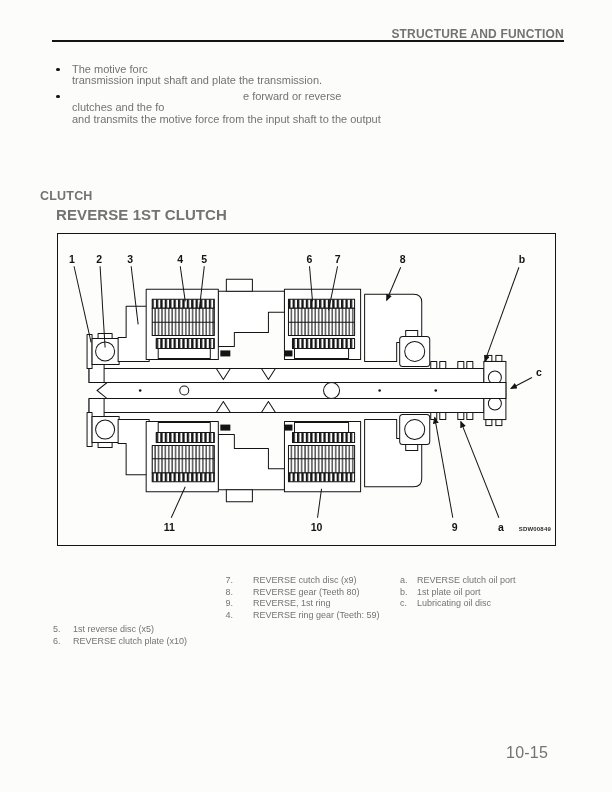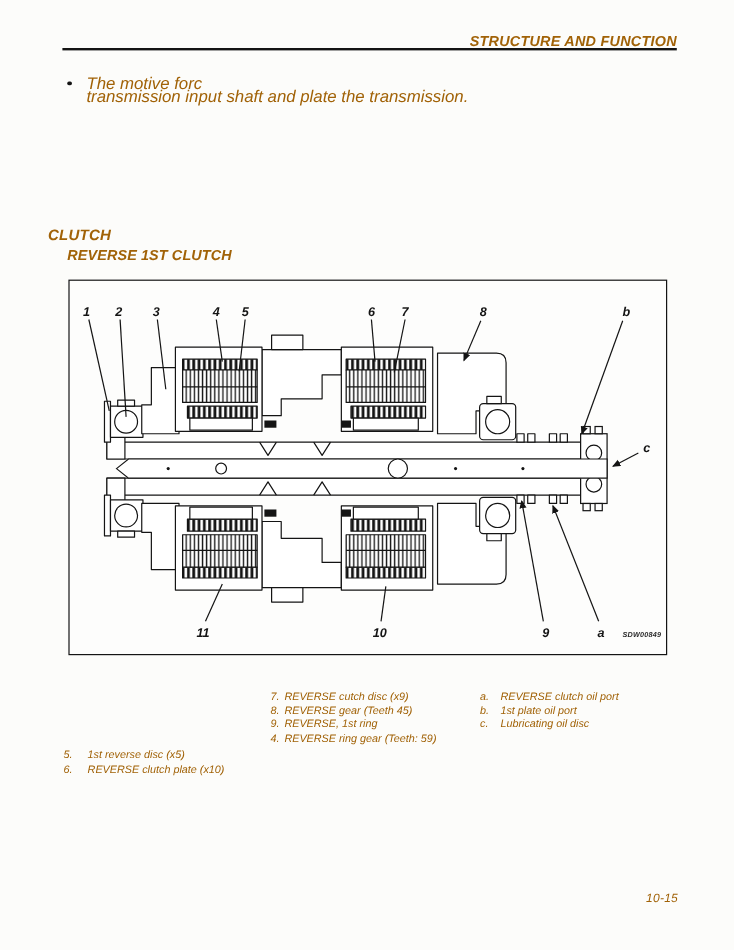--- a/index.html
+++ b/index.html
@@ -1,66 +1,75 @@
 <!DOCTYPE html>
 <html><head>
 <meta charset="utf-8">
 <style>
   html,body{margin:0;padding:0;background:#e8e8e8;}
   .page{
     position:relative;width:612px;height:792px;margin:0 auto;
-    background:#fcfcfa;color:#a16207;overflow:hidden;
+    background:#fcfcfa;color:#737373;overflow:hidden;
     font-family:"Liberation Sans","DejaVu Sans",sans-serif;
-    font-style:italic;
   }
   .abs{position:absolute;}
   .hdr-title{top:27px;right:48px;font-size:12px;font-weight:bold;letter-spacing:.2px;}
   .hdr-rule{top:40px;left:52px;width:512px;height:2px;background:#141414;}
-  .intro{left:56px;top:64px;width:470px;font-size:14px;line-height:11.3px;}
+  .intro{left:56px;top:64px;width:470px;font-size:11px;line-height:11.3px;}
   .b-item{display:flex;}
   .b-item + .b-item{margin-top:4.5px;}
   .b-dot{width:16px;padding-top:3.5px;}
   .b-dot i{display:block;width:3.6px;height:3.6px;border-radius:50%;background:#141414;}
   .b-lines{flex:1;}
   .indent1{padding-left:171px;}
   .sec-title{left:40px;top:189px;font-size:12.5px;font-weight:bold;letter-spacing:.2px;}
-  .sec-sub{left:56px;top:206px;font-size:12px;font-weight:bold;letter-spacing:.1px;}
+  .sec-sub{left:56px;top:206px;font-size:15px;font-weight:bold;letter-spacing:.1px;}
   .fig{left:57px;top:233px;width:499px;height:313px;border:1.5px solid #141414;box-sizing:border-box;background:#fdfdfc;}
   .fig svg{display:block;width:100%;height:100%;}
   .plist{font-size:9px;line-height:11.6px;}
   .p-row{display:flex;white-space:nowrap;}
   .plist-mid{left:205px;top:575px;}
   .plist-mid .p-num{width:28px;text-align:right;}
-  .plist-mid .p-txt{margin-left:4px;}
+  .plist-mid .p-txt{margin-left:20px;}
   .plist-right{left:400px;top:575px;}
   .plist-right .p-num{width:11px;}
   .plist-right .p-txt{margin-left:6px;text-align:center;}
   .plist-left{left:53px;top:624px;}
   .plist-left .p-num{width:12px;}
   .plist-left .p-txt{margin-left:8px;}
-  .pageno{right:47px;top:744px;font-size:10px;letter-spacing:.2px;}
+  .pageno{right:64px;top:744px;font-size:16px;letter-spacing:.2px;}
   text.co{font-family:"Liberation Sans","DejaVu Sans",sans-serif;font-size:10.5px;font-weight:600;fill:#141414;}
   text.wm{font-family:"Liberation Sans","DejaVu Sans",sans-serif;font-size:6px;font-weight:600;fill:#2a2a2a;letter-spacing:.2px;}
 </style>
 </head>
 <body>
 
 <div class="page">
 
   <div class="abs hdr-title">STRUCTURE AND FUNCTION</div>
   <div class="abs hdr-rule"></div>
 
   <div class="abs intro">
     <div class="b-item">
       <span class="b-dot">
           <i></i>
         </span>
       <span class="b-lines">
         <div>The motive forc</div>
         <div>transmission input shaft and plate the transmission.</div>
+      </span>
+    </div>
+    <div class="b-item">
+      <span class="b-dot">
+          <i></i>
+        </span>
+      <span class="b-lines">
+        <div class="indent1">e forward or reverse</div>
+        <div>clutches and the fo</div>
+        <div>and transmits the motive force from the input shaft to the output</div>
       </span>
     </div>
   </div>
 
   <div class="abs sec-title">CLUTCH</div>
   <div class="abs sec-sub">REVERSE 1ST CLUTCH</div>
 
   <div class="abs fig">
     <svg viewBox="0 0 496 310" xmlns="http://www.w3.org/2000/svg" xmlns:xlink="http://www.w3.org/1999/xlink">
       <defs>
@@ -182,21 +191,21 @@
     </svg>
   </div>
 
   <div class="abs plist plist-mid">
     <div class="p-row">
         <span class="p-num">7.</span>
         <span class="p-txt">REVERSE cutch disc (x9)</span>
       </div>
     <div class="p-row">
         <span class="p-num">8.</span>
-        <span class="p-txt">REVERSE gear (Teeth 45)</span>
+        <span class="p-txt">REVERSE gear (Teeth 80)</span>
       </div>
     <div class="p-row">
         <span class="p-num">9.</span>
         <span class="p-txt">REVERSE, 1st ring</span>
       </div>
     <div class="p-row">
         <span class="p-num">4.</span>
         <span class="p-txt">REVERSE ring gear (Teeth: 59)</span>
       </div>
   </div>

